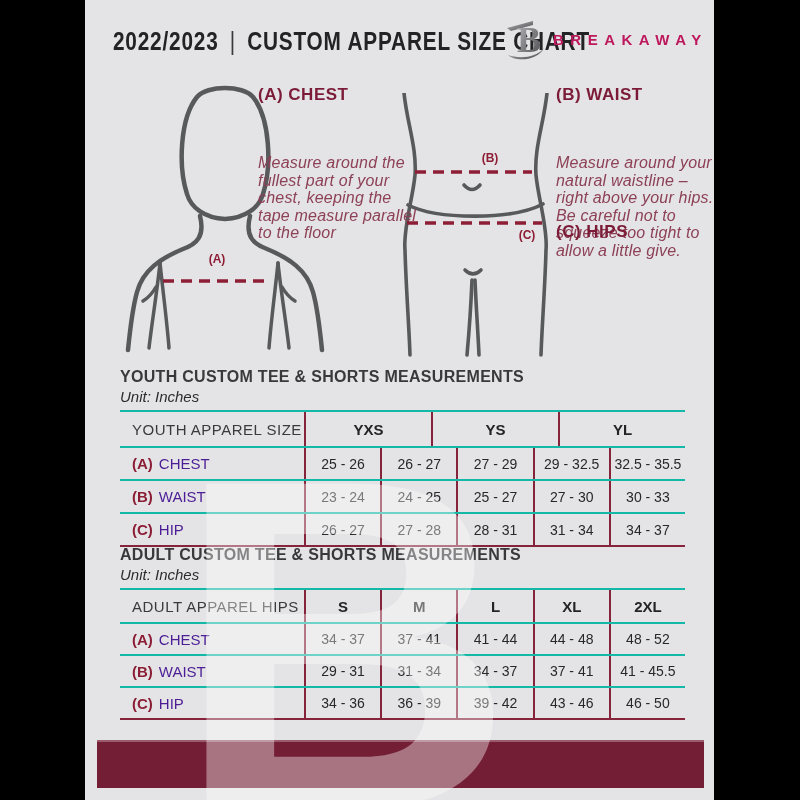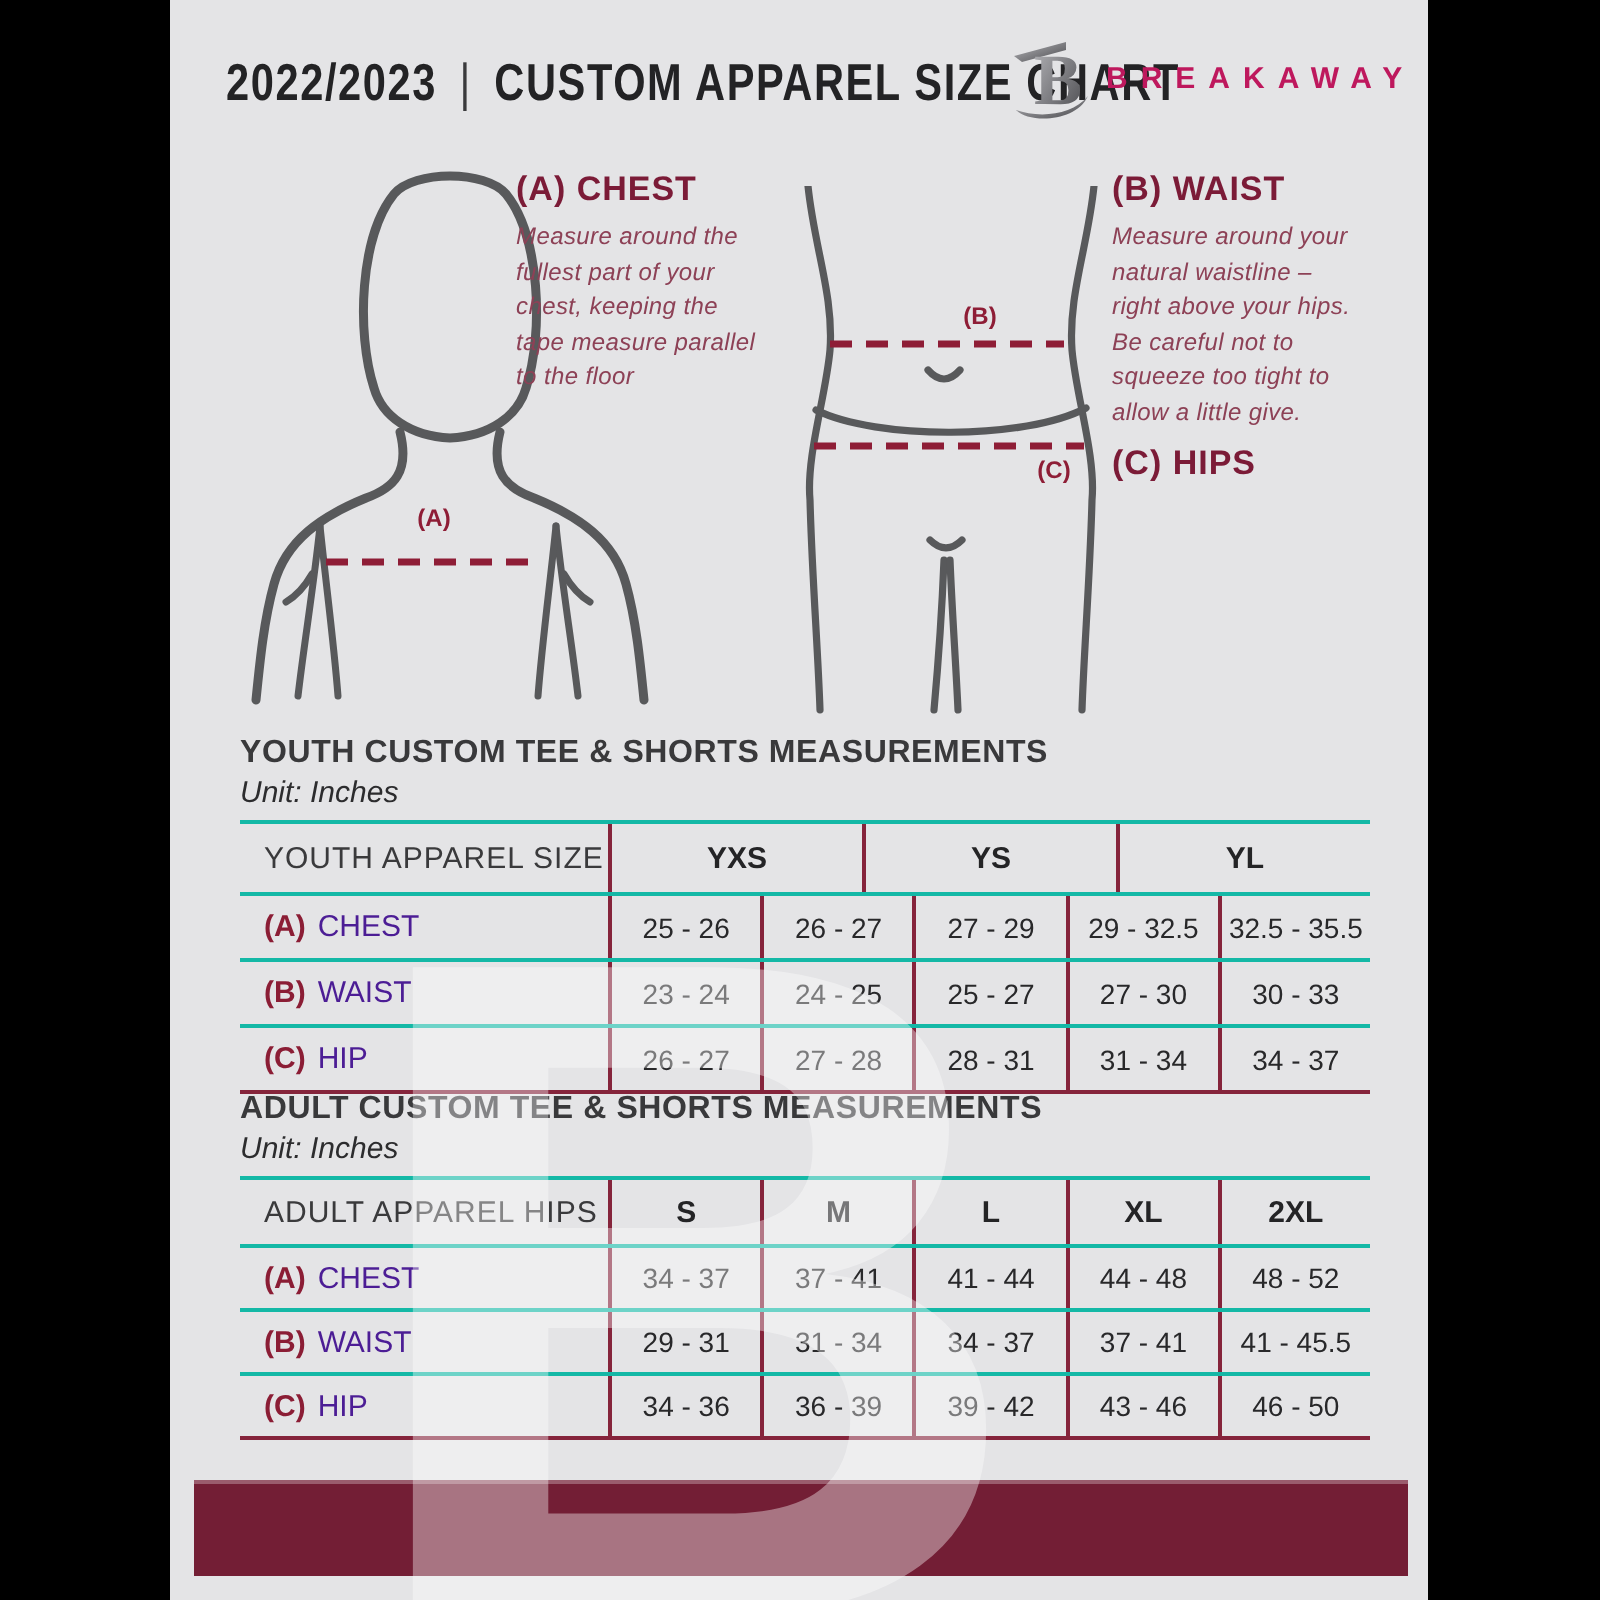--- a/index.html
+++ b/index.html
@@ -8,21 +8,21 @@
   .abs{position:absolute;}
 
   
   .hdr-title{left:28px;top:26px;font-weight:bold;font-size:26px;color:#232325;white-space:nowrap;
              transform:scaleX(0.8);transform-origin:0 50%;letter-spacing:1px;}
   .hdr-div{padding:0 14px;font-weight:normal;color:#3a3a3c;}
   .brand{left:468px;top:31px;font-size:15px;font-weight:bold;letter-spacing:6.5px;color:#be185d;white-space:nowrap;}
 
   
   .ins-head{font-weight:bold;font-size:17px;color:#7b1b37;letter-spacing:.5px;white-space:nowrap;}
-  .ins-body{font-style:italic;font-size:12px;line-height:17.5px;color:#8d4156;white-space:pre-line;letter-spacing:.2px;}
+  .ins-body{font-style:italic;font-size:16px;line-height:17.5px;color:#8d4156;white-space:pre-line;letter-spacing:.2px;margin-top:44px;}
 
   
   .diag-label{font-weight:bold;font-size:12px;color:#8e1d36;text-align:center;width:40px;}
 
   
   .sec-title{left:35px;width:565px;text-align:left;font-weight:bold;font-size:16px;color:#39393b;letter-spacing:.3px;}
   .unit{left:35px;width:565px;text-align:left;font-style:italic;font-size:15px;color:#2c2c2e;}
 
   
   .tbl{left:35px;width:565px;}

